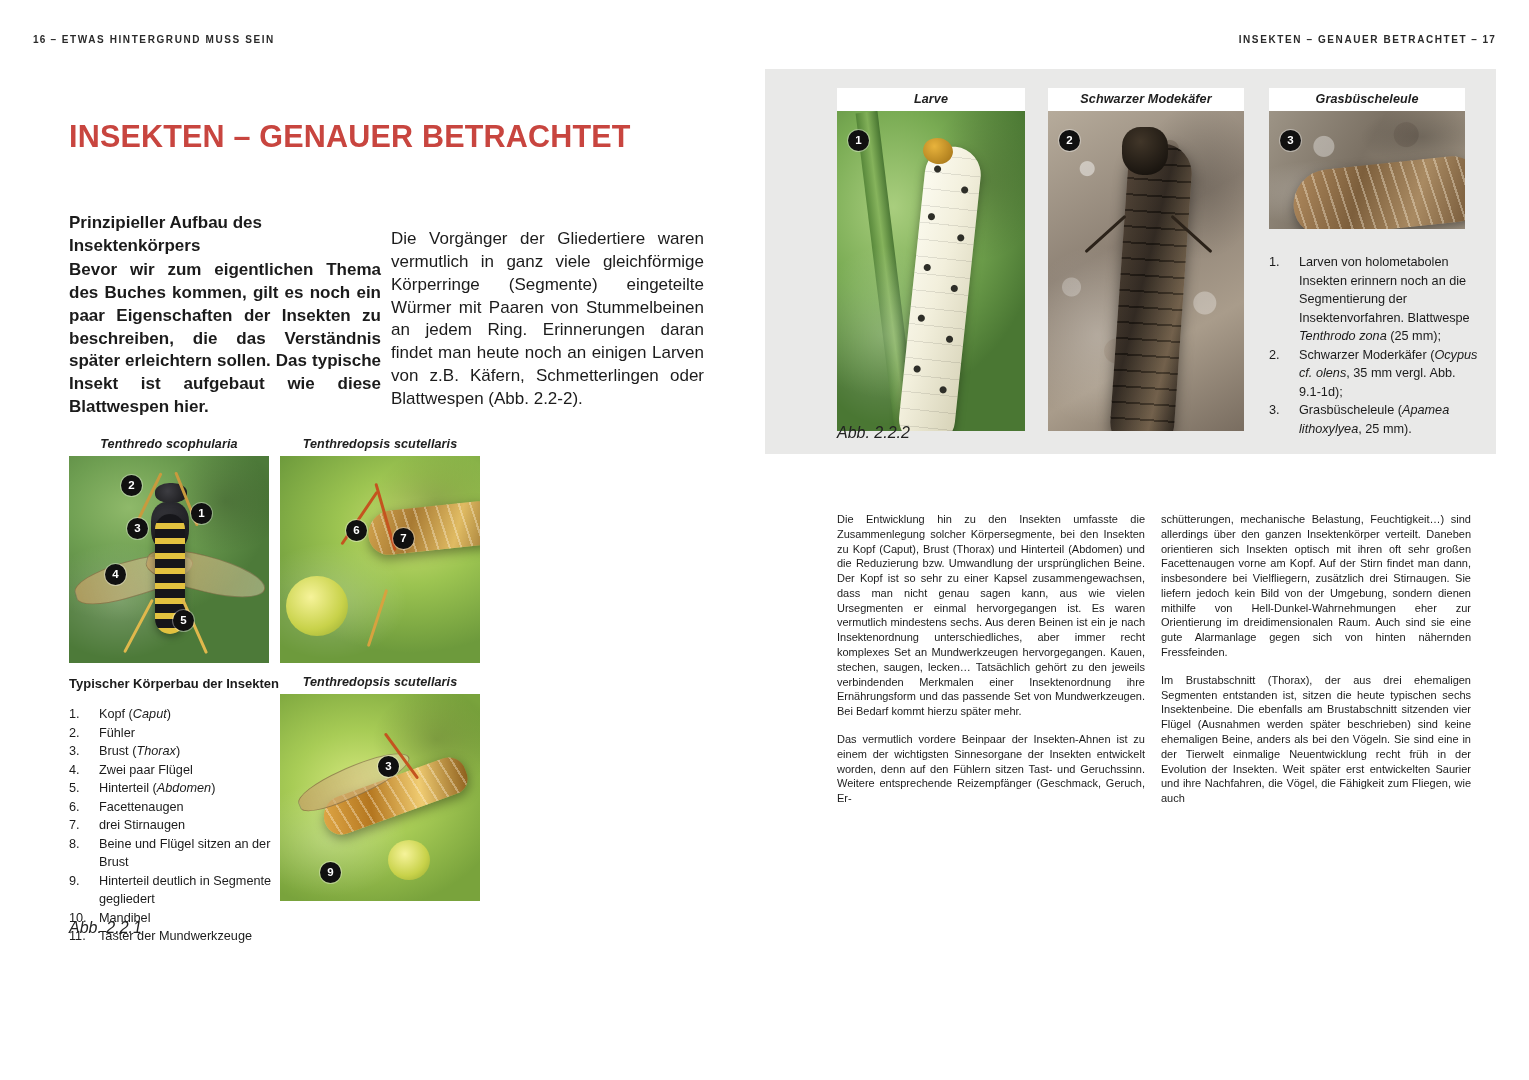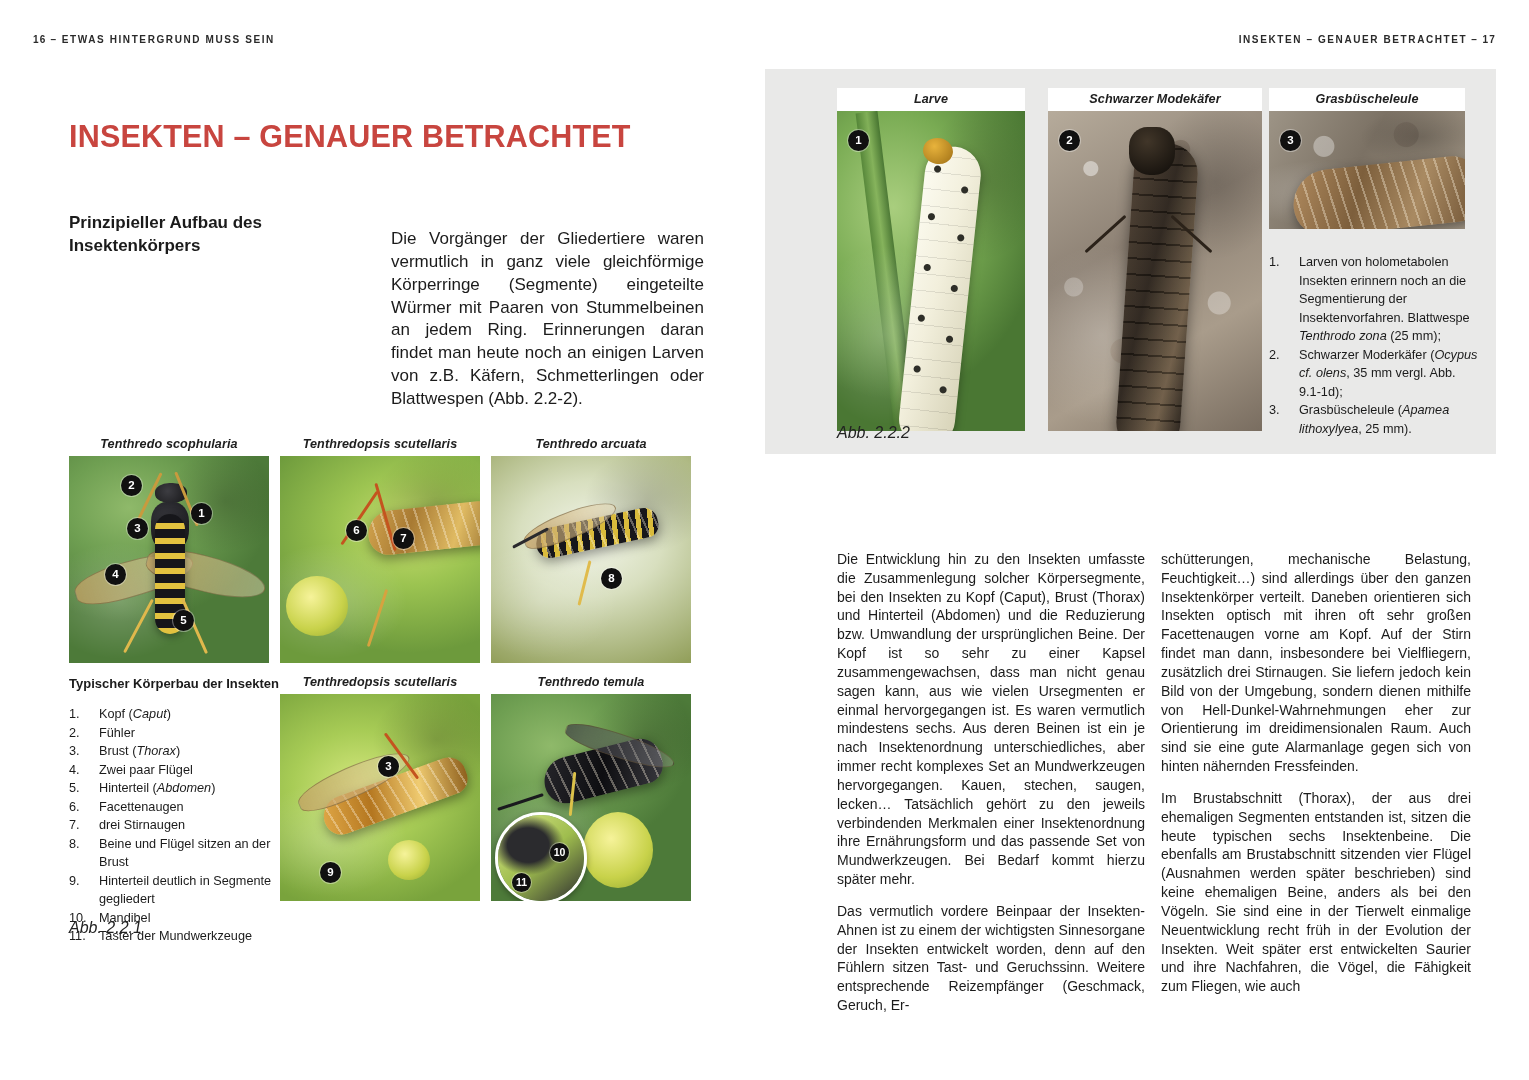--- a/index.html
+++ b/index.html
@@ -157,26 +157,25 @@
   .gray-panel {
     position: absolute;
     left: 765px; top: 69px;
     width: 731px; height: 385px;
     background: #e9e9e8;
   }
   .panel-figref { left: 837px; top: 424px; }
 
   .rp-col {
     position: absolute;
-    font-size: 14px;
+    font-size: 11px;
     line-height: 1.345;
     text-align: justify;
     -moz-text-align-last: left;
     text-align-last: left;
-    margin-top: 38px;
   }
   .rp-col p { margin: 0 0 13px 0; }
   .rp-col-a { left: 837px; top: 512px; width: 308px; }
   .rp-col-b { left: 1161px; top: 512px; width: 310px; }
 
   .list-right {
     left: 1266px; top: 228px; width: 208px;
     font-size: 11.6px;
     line-height: 1.42;
   }
@@ -389,20 +388,21 @@
   <div class="page-left">
 
     <div class="runhead runhead-left">
       <span class="folio">16</span><span class="dash">–</span><span>ETWAS HINTERGRUND MUSS SEIN</span>
     </div>
 
     <h1 class="chapter-title">INSEKTEN – GENAUER BETRACHTET</h1>
 
     <h2 class="subhead">Prinzipieller Aufbau des Insektenkörpers</h2>
 
+    <div class="intro-col col-a">Bevor wir zum eigentlichen Thema des Buches kommen, gilt es noch ein paar Eigenschaften der Insekten zu beschreiben, die das Verständnis später erleichtern sollen. Das typische Insekt ist aufgebaut wie diese Blattwespen hier.</div>
     <div class="intro-col col-b">Die Vorgänger der Gliedertiere waren vermutlich in ganz viele gleichförmige Körperringe (Segmente) eingeteilte Würmer mit Paaren von Stummelbeinen an jedem Ring. Erinnerungen daran findet man heute noch an einigen Larven von z.B. Käfern, Schmetterlingen oder Blattwespen (Abb. 2.2-2).</div>
 
     <div class="fig-cell" style="left:69px; top:433px; width:200px;">
       <div class="fig-cap">Tenthredo scophularia</div>
       <div class="photo" style="height:207px;">
         <div class="leafbg"></div>
         <div class="blurmask"></div>
         <div class="wing" style="left:4px; top:104px; transform:rotate(-16deg);"></div>
         <div class="wing" style="left:76px; top:100px; transform:rotate(14deg);"></div>
         <div class="wasp-head"></div>
@@ -428,64 +428,35 @@
         <div class="flower" style="left:6px; top:120px; width:62px; height:60px;"></div>
         <div class="moth" style="left:44%; top:24%; width:132px; height:44px; background:linear-gradient(110deg,#d2a44e,#a87a33,#e0bb63,#8a6427);"></div>
         <div class="antenna" style="left:78px; top:30px; height:64px; transform:rotate(34deg); background:#c4541f;"></div>
         <div class="antenna" style="left:104px; top:26px; height:70px; transform:rotate(-16deg); background:#c4541f;"></div>
         <div class="leg" style="left:96px; top:132px; transform:rotate(18deg); background:#d7a23f;"></div>
         <span class="mk" style="left:66px; top:64px;">6</span>
         <span class="mk" style="left:113px; top:72px;">7</span>
       </div>
     </div>
 
-    <div class="fig-cell" style="left:491px; top:433px; width:200px;">
-      <div class="fig-cap">Tenthredo arcuata</div>
-      <div class="photo" style="height:207px;">
-        <div class="leafbg l3"></div>
-        <div class="blurmask"></div>
-        <div class="moth" style="left:22%; top:30%; width:124px; height:30px; background:repeating-linear-gradient(96deg,#17171b 0 7px,#d9bb3c 7px 12px); transform:rotate(-12deg);"></div>
-        <div class="wing" style="left:30px; top:56px; width:96px; height:24px; transform:rotate(-22deg);"></div>
-        <div class="antenna" style="left:38px; top:62px; height:40px; transform:rotate(62deg); background:#2a2a2e;"></div>
-        <div class="leg" style="left:92px; top:104px; height:46px; transform:rotate(14deg); background:#e0bb4c;"></div>
-        <span class="mk" style="left:110px; top:112px;">8</span>
-      </div>
-    </div>
 
     <div class="fig-cell" style="left:280px; top:671px; width:200px;">
       <div class="fig-cap">Tenthredopsis scutellaris</div>
       <div class="photo" style="height:207px;">
         <div class="leafbg l4"></div>
         <div class="blurmask"></div>
         <div class="moth" style="left:20%; top:40%; width:150px; height:38px; background:linear-gradient(100deg,#e0a847,#b4761f,#f0cc72,#8a5b1a); transform:rotate(-20deg);"></div>
         <div class="wing" style="left:14px; top:72px; width:118px; height:28px; transform:rotate(-24deg);"></div>
         <div class="antenna" style="left:120px; top:34px; height:56px; transform:rotate(-36deg); background:#c4541f;"></div>
         <div class="flower" style="left:108px; top:146px; width:42px; height:40px;"></div>
         <span class="mk" style="left:98px; top:62px;">3</span>
         <span class="mk" style="left:40px; top:168px;">9</span>
       </div>
     </div>
 
-    <div class="fig-cell" style="left:491px; top:671px; width:200px;">
-      <div class="fig-cap">Tenthredo temula</div>
-      <div class="photo" style="height:207px;">
-        <div class="leafbg l5"></div>
-        <div class="blurmask"></div>
-        <div class="moth" style="left:26%; top:26%; width:120px; height:46px; background:linear-gradient(110deg,#26262b,#0e0e11,#3a3a40); transform:rotate(-14deg);"></div>
-        <div class="wing" style="left:72px; top:40px; width:112px; height:22px; transform:rotate(18deg); background:linear-gradient(90deg,rgba(60,60,66,0.7),rgba(200,200,200,0.25));"></div>
-        <div class="antenna" style="left:28px; top:84px; height:48px; transform:rotate(72deg); background:#1a1a1e;"></div>
-        <div class="leg" style="left:80px; top:78px; height:44px; transform:rotate(6deg); background:#dcc24a;"></div>
-        <div class="flower" style="left:92px; top:118px; width:70px; height:76px;"></div>
-        <div class="inset-circle" style="left:4px; top:118px; width:86px; height:86px;">
-          <div class="zoomed"></div>
-          <span class="mk sm" style="left:52px; top:28px;">10</span>
-          <span class="mk sm" style="left:14px; top:58px;">11</span>
-        </div>
-      </div>
-    </div>
 
     <div class="list-title">Typischer Körperbau der Insekten</div>
     <ol class="bodylist list-left" id="legend-left">
         <li><span class="num">1.</span><span>Kopf (<i class="sci">Caput</i>)</span></li>
         <li><span class="num">2.</span><span>Fühler</span></li>
         <li><span class="num">3.</span><span>Brust (<i class="sci">Thorax</i>)</span></li>
         <li><span class="num">4.</span><span>Zwei paar Flügel</span></li>
         <li><span class="num">5.</span><span>Hinterteil (<i class="sci">Abdomen</i>)</span></li>
         <li><span class="num">6.</span><span>Facettenaugen</span></li>
         <li><span class="num">7.</span><span>drei Stirnaugen</span></li>
@@ -511,21 +482,21 @@
       <div class="photo" style="height:320px;">
         <div class="leafbg larva"></div>
         <div class="stem"></div>
         <div class="blurmask"></div>
         <div class="cater"></div>
         <div class="cater-head"></div>
         <span class="mk" style="left:11px; top:19px;">1</span>
       </div>
     </div>
 
-    <div class="fig-cell" style="left:283px; top:19px; width:214px;">
+    <div class="fig-cell" style="left:283px; top:19px; width:196px;">
       <div class="fig-cap">Schwarzer Modekäfer</div>
       <div class="photo" style="height:320px;">
         <div class="stonebg"></div>
         <div class="blurmask"></div>
         <div class="beetle"></div>
         <div class="beetle-head"></div>
         <div class="leg" style="left:56px; top:96px; height:54px; transform:rotate(48deg); background:#2b2219;"></div>
         <div class="leg" style="left:142px; top:96px; height:54px; transform:rotate(-48deg); background:#2b2219;"></div>
         <span class="mk" style="left:11px; top:19px;">2</span>
       </div>

